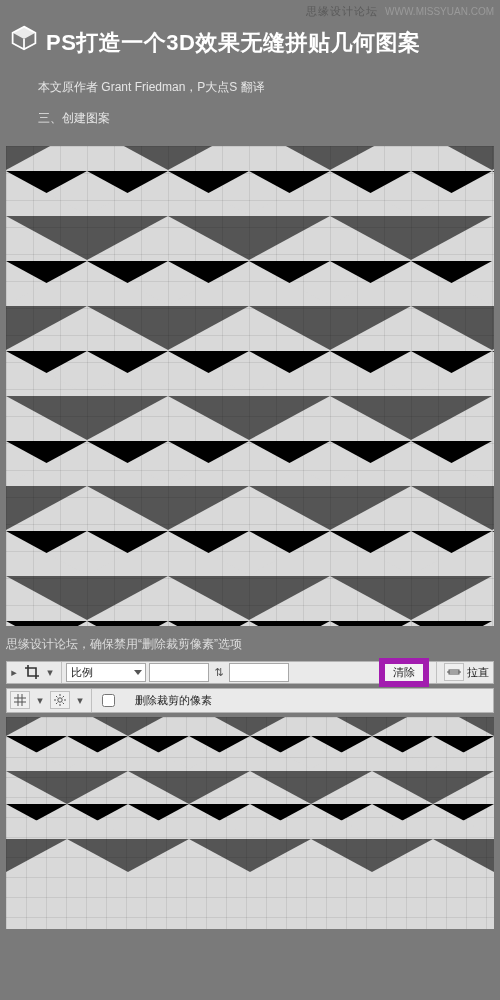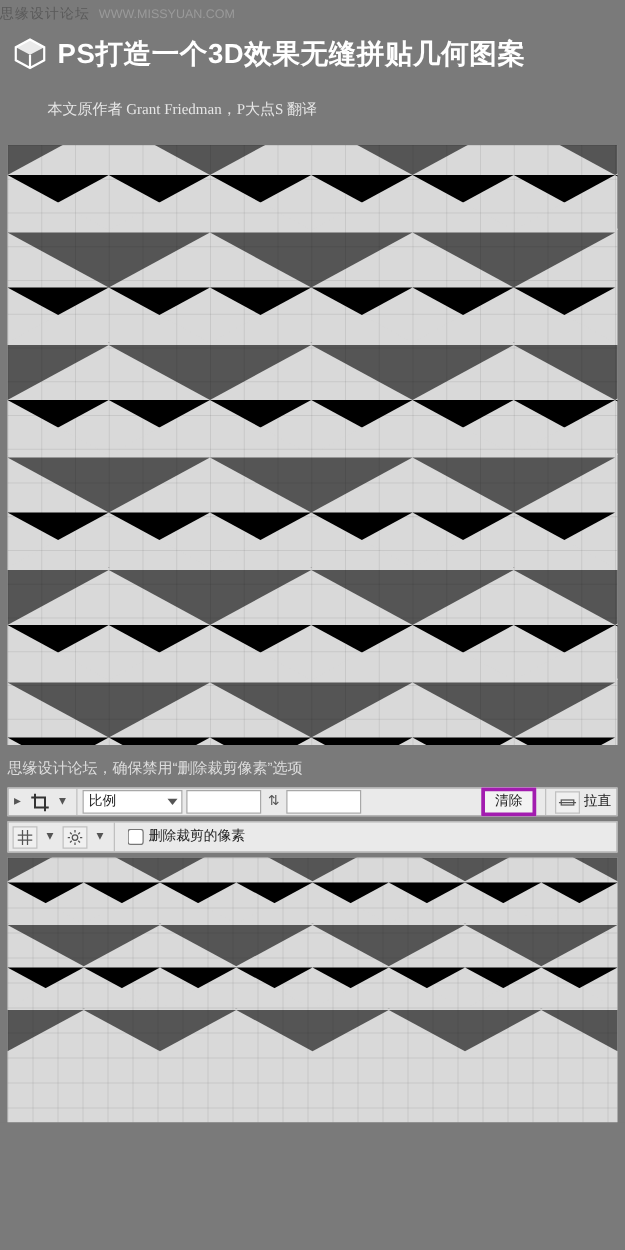--- a/index.html
+++ b/index.html
@@ -20,52 +20,52 @@
   .page {
     width: 500px;
     margin: 0 auto;
     background: var(--article-bg);
   }
   .topbar {
     position: relative;
     height: 16px;
     color: #5a5a5a;
     font-size: 11px;
+    text-align: right;
     padding: 2px 6px 0 0;
   }
   .topbar .forum {
     letter-spacing: 1px;
   }
   .topbar .url {
     color: #9a9a9a;
     font-size: 10px;
     margin-left: 4px;
   }
   .titlebar {
     display: flex;
-    align-items: center;
     padding: 6px 10px 10px 10px;
   }
   .logo {
     width: 28px; height: 28px;
     flex: 0 0 auto;
   }
   .title {
     color: var(--title-color);
     font-size: 22px;
     font-weight: 700;
     margin-left: 8px;
     letter-spacing: 0.5px;
     white-space: nowrap;
   }
   .content { padding: 0 14px 8px 14px; }
   .content p { margin: 10px 0; }
   .credits { margin-top: 6px !important; }
   .section-heading { margin-top: 18px; margin-bottom: 10px; text-indent: 2em; }
-  .para { text-indent: 2em; font-family: Liberation Serif, serif; }
+  .para { text-indent: 2em; }
 
   
   .canvas-wrap { padding: 0 6px; }
   .canvas {
     position: relative;
     width: 488px;
     margin: 0 auto;
     background: #d9d9d9;
     overflow: hidden;
   }
@@ -156,30 +156,30 @@
     border-left:4px solid transparent; border-right:4px solid transparent;
     border-top:5px solid #555;
   }
   .numbox {
     height:17px; border:1px solid #a8a8a8; background:#fff;
     width: 58px; margin:0 3px;
   }
   .swap { width:14px; text-align:center; color:#555; }
   .btn-flat {
     height:17px; line-height:17px;
-    border:3px solid #a21caf; background:#f3f3f3;
+    border:6px solid #a21caf; background:#f3f3f3;
     padding:0 8px; margin:0 3px;
   }
   .btn-icon {
     width:18px; height:16px; border:1px solid #c0c0c0;
     margin:0 3px; display:flex; align-items:center; justify-content:center;
     background:#f0f0f0;
   }
   .optbar2 { height:23px; }
-  .chk { display:flex; align-items:center; gap:4px; margin-left:6px; }
+  .chk { display:flex; align-items:center; gap:20px; margin-left:6px; }
   .chk input { margin:0; }
 
 </style>
 </head>
 <body>
 
 <div class="page">
 
   <div class="topbar">
     <span class="forum">思缘设计论坛</span>
@@ -190,20 +190,21 @@
     <svg class="logo" viewBox="0 0 32 32">
       <polygon points="16,3 29,10 29,22 16,29 3,22 3,10" fill="none" stroke="#fff" stroke-width="2"></polygon>
       <polygon points="16,3 29,10 16,17 3,10" fill="#fff" fill-opacity="0.85"></polygon>
       <line x1="16" y1="17" x2="16" y2="29" stroke="#fff" stroke-width="2"></line>
     </svg>
     <div class="title">PS打造一个3D效果无缝拼贴几何图案</div>
   </div>
 
   <div class="content">
     <p class="credits para">本文原作者 Grant Friedman，P大点S 翻译</p>
+    <p class="section-heading">三、创建图案</p>
   </div>
 
   <div class="canvas-wrap">
     <div class="canvas big">
 
       <div class="row" style="top:-20px">
         <div class="unit" style="left:-81px">
             <div class="tri-dark"></div>
             <div class="tri-black-r"></div>
             <div class="tri-light"></div>

